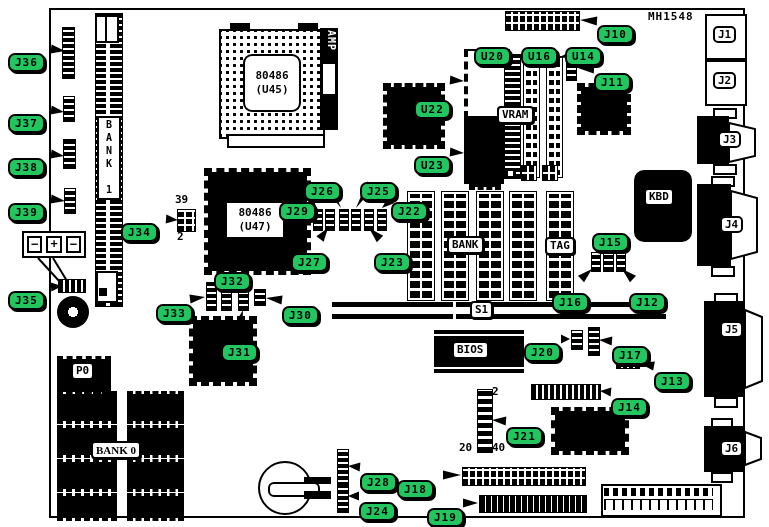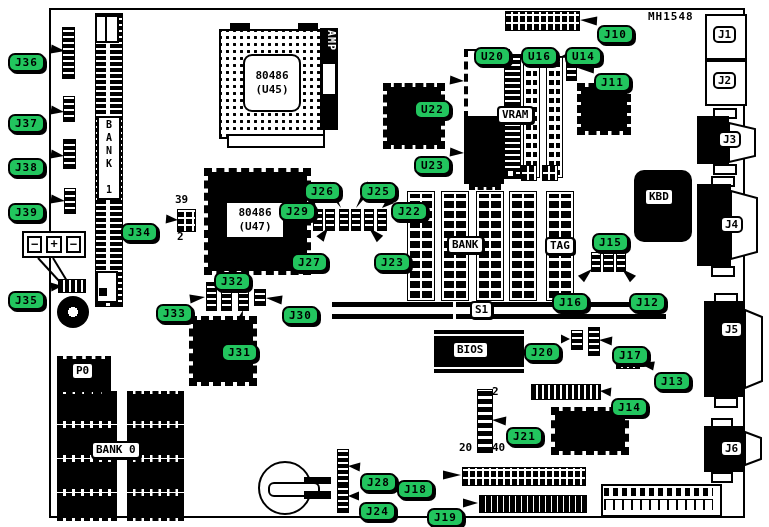--- a/index.html
+++ b/index.html
@@ -212,21 +212,21 @@
   <div class="dip" style="left:57px;top:356px;width:54px;height:33px;"></div>
   <div class="lbl" style="left:71px;top:362px;">P0</div>
   <div class="dip" style="left:57px;top:391px;width:60px;height:27px;"></div>
   <div class="dip" style="left:127px;top:391px;width:57px;height:27px;"></div>
   <div class="dip" style="left:57px;top:425px;width:60px;height:27px;"></div>
   <div class="dip" style="left:127px;top:425px;width:57px;height:27px;"></div>
   <div class="dip" style="left:57px;top:459px;width:60px;height:27px;"></div>
   <div class="dip" style="left:127px;top:459px;width:57px;height:27px;"></div>
   <div class="dip" style="left:57px;top:493px;width:60px;height:22px;"></div>
   <div class="dip" style="left:127px;top:493px;width:57px;height:22px;"></div>
-  <div class="lbl" style="left:91px;top:441px;">BANK 0</div>
+  <div class="lbl" style="left:91px;top:441px;font-family:Liberation Serif, serif;">BANK 0</div>
 
   <div class="pbox" style="left:705px;top:14px;width:38px;height:42px;"></div>
   <div class="portlbl" style="left:713px;top:26px;">J1</div>
   <div class="pbox" style="left:705px;top:60px;width:38px;height:42px;"></div>
   <div class="portlbl" style="left:713px;top:72px;">J2</div>
 
   <div class="tab" style="left:713px;top:108px;width:20px;height:7px;"></div>
   <div class="chip" style="left:697px;top:116px;width:32px;height:48px;"></div>
   <div class="tab" style="left:713px;top:164px;width:20px;height:7px;"></div>
   <div class="portlbl" style="left:718px;top:131px;">J3</div>

